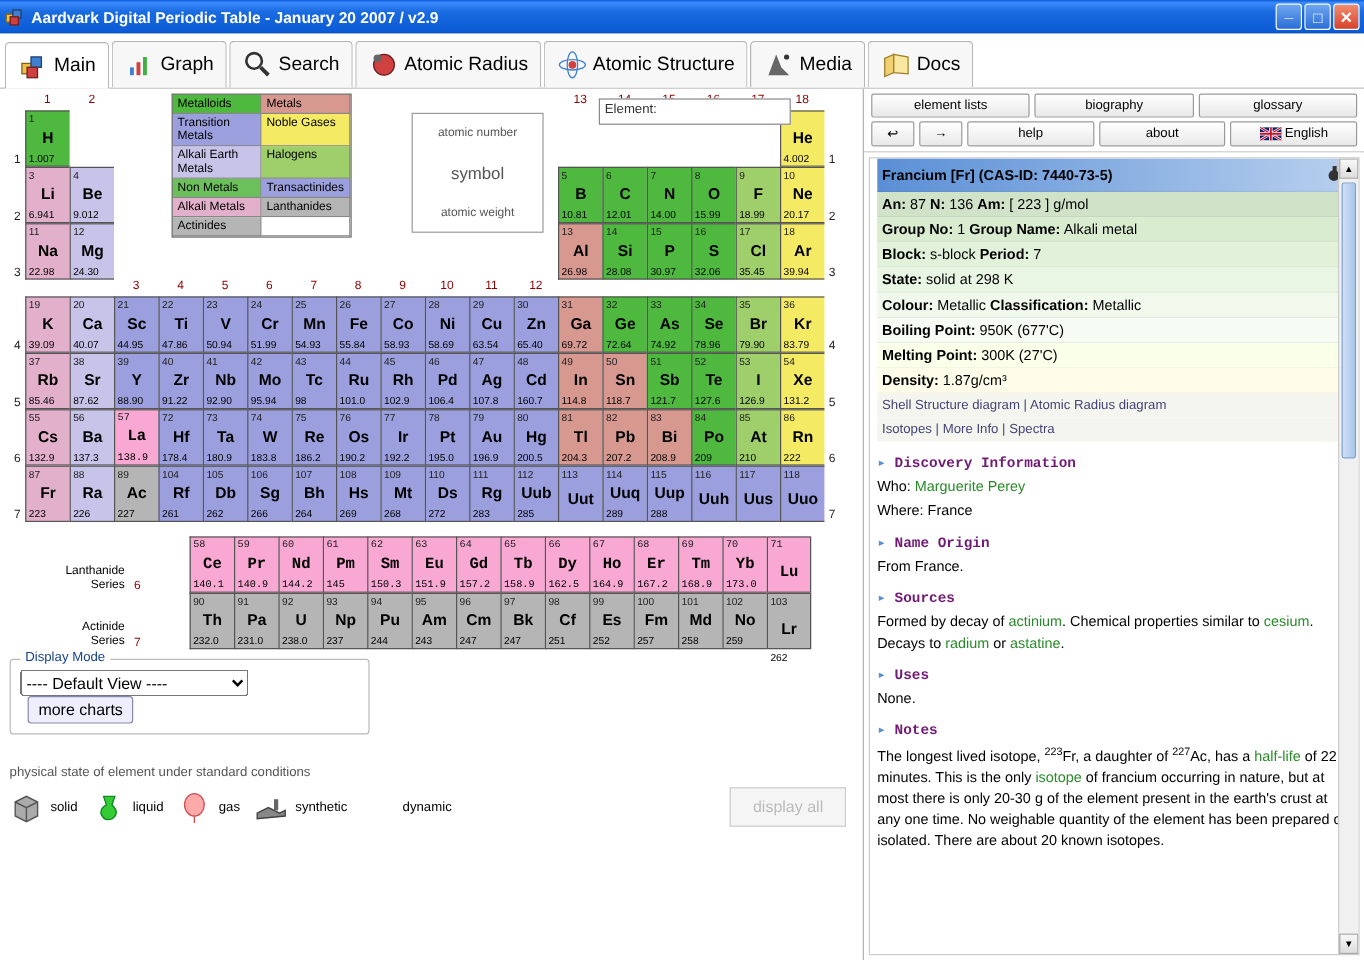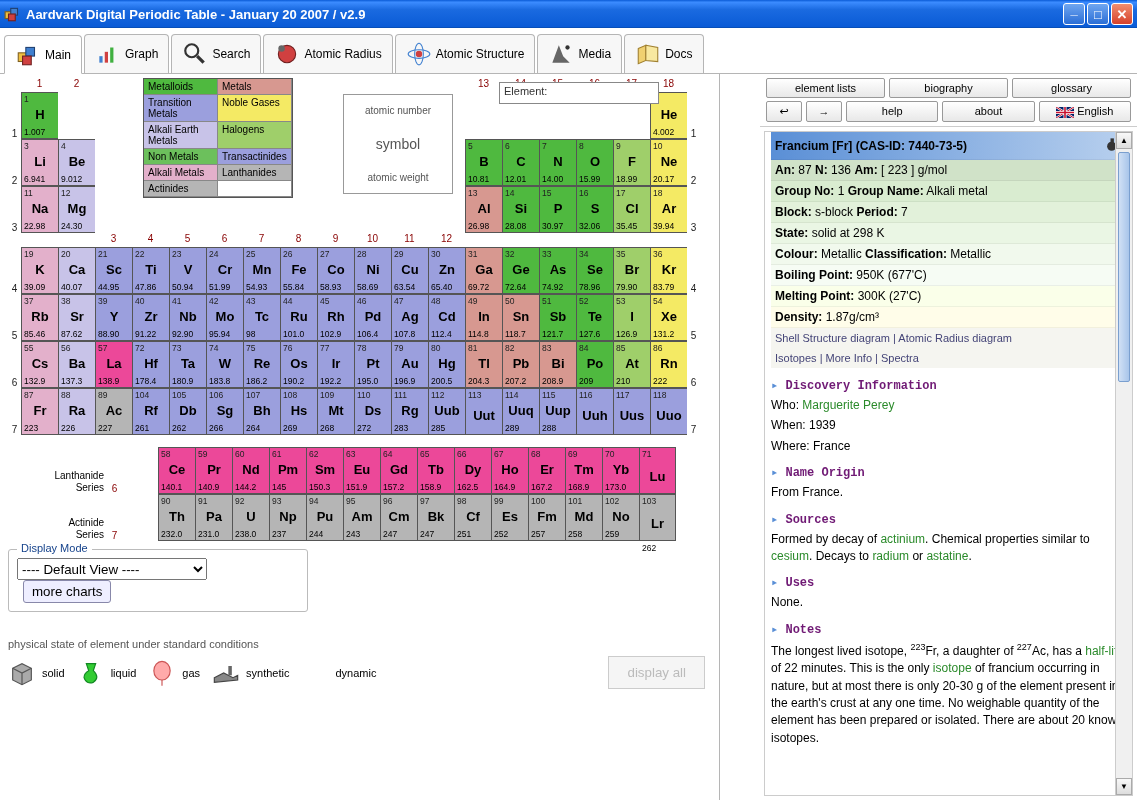--- a/index.html
+++ b/index.html
@@ -10,28 +10,28 @@
 .titlebar-icon { width: 18px; height: 18px; margin-right: 4px; display: inline-block; }
 .titlebar-text { flex: 1; }
 .titlebar-btns { display: flex; gap: 2px; }
 .title-btn { width: 22px; height: 22px; border: 1px solid #fff; border-radius: 3px; display: flex; align-items: center; justify-content: center; font-family: Arial; font-size: 13px; font-weight: bold; cursor: pointer; }
 .title-btn.min, .title-btn.max { background: linear-gradient(to bottom, #6fa6f0, #2b6ed6); color: #fff;}
 .title-btn.close { background: linear-gradient(to bottom, #f08e6f, #d6412b); color: #fff;}
 .title-btn.min span{position:relative;top:-5px;}
 
 
 .toolbar { height: 46px; background: #fff; border-bottom: 1px solid #b5b5b5; display: flex; align-items: stretch; padding-left:4px; }
-.tab { display: flex; align-items: center; padding: 0 10px; border: 1px solid #b5b5b5; border-bottom: none; border-radius: 4px 4px 0 0; margin-right: 2px; margin-top: 6px; background: #f7f7f7; cursor: pointer; font-size:12px;}
+.tab { display: flex; align-items: center; padding: 0 10px; border: 1px solid #b5b5b5; border-bottom: none; border-radius: 4px 4px 0 0; margin-right: 2px; margin-top: 6px; background: #f7f7f7; cursor: pointer; font-size:16px;}
 .tab.active { background: #fff; border-bottom: 1px solid #fff; position: relative; top: 1px; }
 .tab-icon { width: 26px; height: 26px; margin-right: 4px; }
 
 
 .client { position: absolute; top: 74px; left: 0; right: 0; bottom: 0; display: flex; }
 .left { width: 719px; background: #fff; padding: 4px 6px 8px 8px; overflow:hidden; }
-.right { flex: 1; background: #fff; border-left: 1px solid #b5b5b5; display: flex; flex-direction: column; padding-left: 40px; }
+.right { flex: 1; background: #fff; border-left: 1px solid #b5b5b5; display: flex; flex-direction: column; }
 
 
 .ptable { position: relative; }
 .row { display: flex; align-items:flex-end;}
 .cell { width: 37px; height: 47px; border: 1px solid #555; border-right:none; border-bottom-width:1px; position: relative; display:flex; flex-direction:column; justify-content:space-between; cursor:pointer; }
 .cell:last-child{border-right:1px solid #555;gap:12px;}
 .cell .num { font-size: 8.5px; padding:1px 2px 0 2px; color:#222;}
 .cell .sym { font-size: 13px; font-weight: bold; text-align:center; margin-top:-2px;}
 .cell .wt { font-size: 8.5px; padding: 0 2px 1px 2px;}
 .spacer { width:37px; height:47px;}
@@ -40,21 +40,21 @@
 .rownum { width:13px; text-align:center; font-size:10px; color:#222; display:flex; align-items:center; justify-content:center;}
 
 
 .nm{background:#4fb93f;} 
 .ng{background:#f4ea64;} 
 .am{background:#e3b0cb;} 
 .ae{background:#c8c3e8;} 
 .tm{background:#9b9fdd;} 
 .ml{background:#d79890;} 
 .hl{background:#9fcf6a;} 
-.la{background:#ec4899;} 
+.la{background:#f9a8d4;font-family:Liberation Mono, monospace;} 
 .ac{background:#b5b5b5;}
 
 
 .legend{position:absolute; left:135px; top:0; font-size:10px; border:1px solid #555;}
 .legend-row{display:flex;}
 .legend-c{width:74px; padding:2px 4px; border-bottom:1px solid #888; border-right:1px solid #888;}
 
 .keybox{position:absolute; left:335px; top:16px; width:110px; height:100px; border:1px solid #999; display:flex; flex-direction:column; align-items:center; justify-content:space-around; font-size:10px; color:#555;}
 
 .elsearch{position:absolute; left:491px; top:4px; display:flex; align-items:center;}
@@ -514,21 +514,21 @@
             <div class="wt">106.4</div>
           </div>
           <div class="cell tm">
             <div class="num">47</div>
             <div class="sym">Ag</div>
             <div class="wt">107.8</div>
           </div>
           <div class="cell tm">
             <div class="num">48</div>
             <div class="sym">Cd</div>
-            <div class="wt">112.4</div>
+            <div class="wt">160.7</div>
           </div>
           <div class="cell ml">
             <div class="num">49</div>
             <div class="sym">In</div>
             <div class="wt">114.8</div>
           </div>
           <div class="cell ml">
             <div class="num">50</div>
             <div class="sym">Sn</div>
             <div class="wt">118.7</div>
@@ -1006,21 +1006,20 @@
         <div class="info-row hdr3"><b>Block:</b> s-block  <b>Period:</b> 7</div>
         <div class="info-row hdr4"><b>State:</b> solid at 298 K</div>
         <div class="info-row hdr5"><b>Colour:</b> Metallic  <b>Classification:</b> Metallic</div>
         <div class="info-row hdr6"><b>Boiling Point:</b> 950K (677'C)</div>
         <div class="info-row hdr7"><b>Melting Point:</b> 300K (27'C)</div>
         <div class="info-row hdr8"><b>Density:</b> 1.87g/cm³</div>
         <div class="links-row">Shell Structure diagram | Atomic Radius diagram</div>
         <div class="links-row">Isotopes | More Info | Spectra</div>
         <div class="section-h">Discovery Information</div>
         <p>Who: <span class="linka">Marguerite Perey</span></p>
-        <p>When: 1939</p>
         <p>Where: France</p>
         <div class="section-h">Name Origin</div>
         <p>From France.</p>
         <div class="section-h">Sources</div>
         <p>Formed by decay of <span class="linka">actinium</span>. Chemical properties similar to <span class="linka">cesium</span>. Decays to <span class="linka">radium</span> or <span class="linka">astatine</span>.</p>
         <div class="section-h">Uses</div>
         <p>None.</p>
         <div class="section-h">Notes</div>
         <p>The longest lived isotope, <sup>223</sup>Fr, a daughter of <sup>227</sup>Ac, has a <span class="linka">half-life</span> of 22 minutes. This is the only <span class="linka">isotope</span> of francium occurring in nature, but at most there is only 20-30 g of the element present in the earth's crust at any one time. No weighable quantity of the element has been prepared or isolated. There are about 20 known isotopes.</p>
         <div class="scrollbar">

